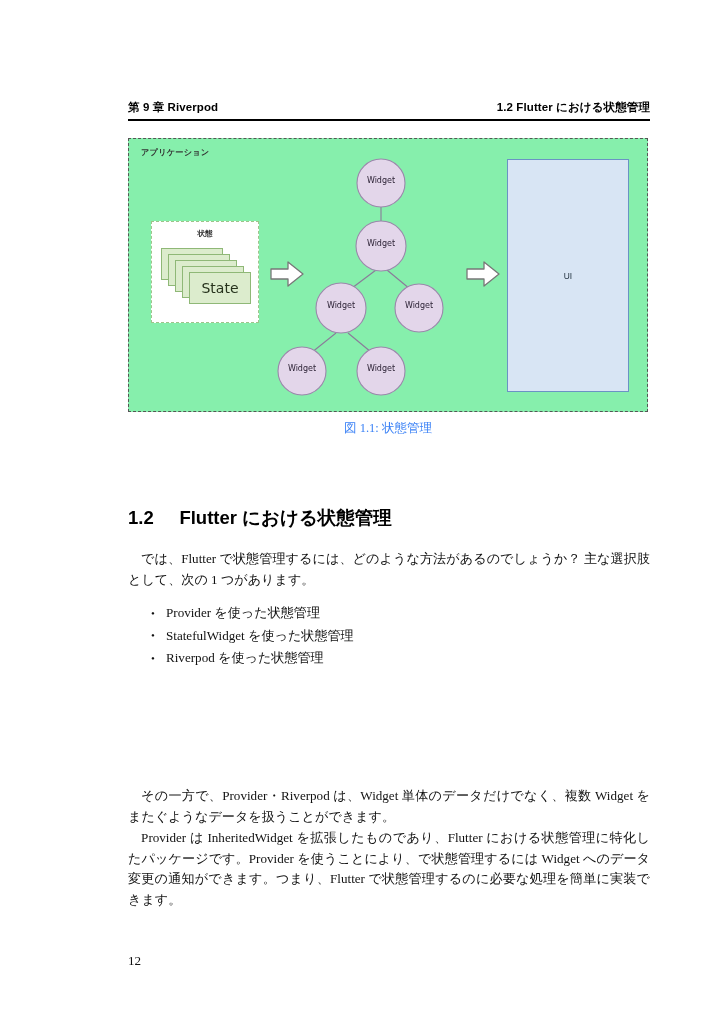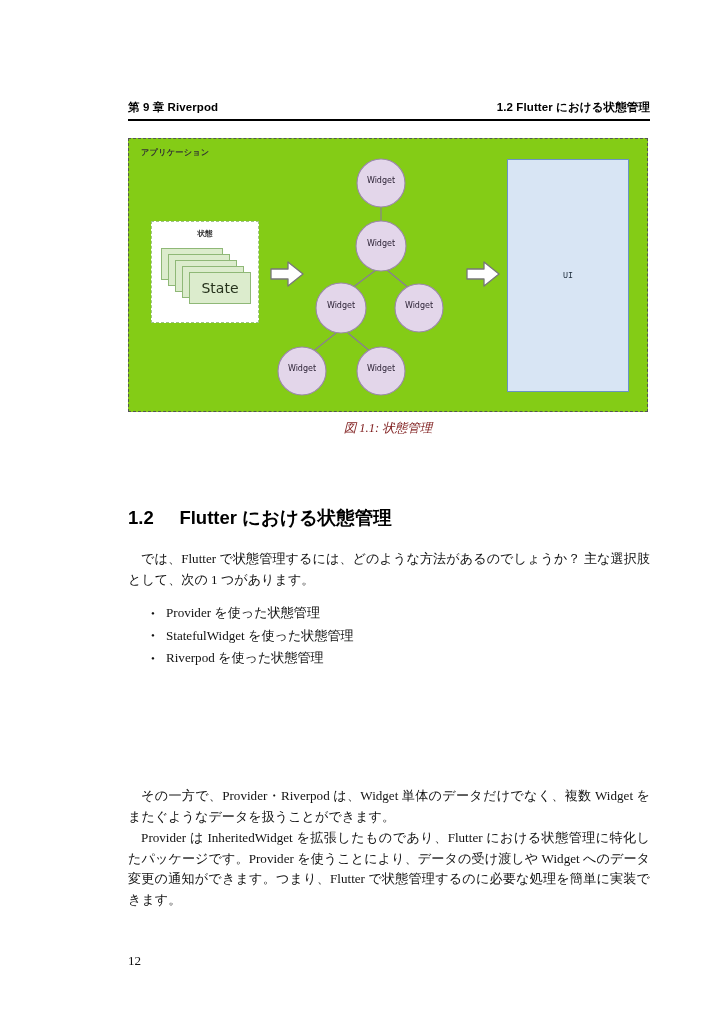--- a/index.html
+++ b/index.html
@@ -49,21 +49,21 @@
 
   
   .figure-box {
     position: absolute;
     left: 128px;
     top: 138px;
     width: 520px;
     height: 274px;
     border: 1.3px dashed #555555;
     box-sizing: border-box;
-    background: #84cc16;
+    background: #86efac;
   }
   .figure-label {
     position: absolute;
     left: 12px;
     top: 8px;
     font-family: "DejaVu Sans", "Liberation Sans", sans-serif;
     font-size: 8.2px;
     font-weight: bold;
     color: #333333;
     letter-spacing: 0.2px;
@@ -140,34 +140,33 @@
     border: 1.2px solid #6a93c4;
     box-sizing: border-box;
   }
   .ui-box-label {
     position: absolute;
     left: 0; top: 0;
     width: 100%; height: 100%;
     display: flex;
     align-items: center;
     justify-content: center;
-    font-family: Liberation Mono, monospace;
+    font-family: Liberation Sans, sans-serif;
     font-size: 8.4px;
     color: #22313f;
   }
 
   .fig-caption {
     position: absolute;
     left: 128px;
     top: 420px;
     width: 520px;
     text-align: center;
     font-size: 12.5px;
-    color: #7f1d1d;
-    font-style: italic;
+    color: #3b82f6;
   }
 
   
   .section-head {
     position: absolute;
     left: 128px;
     top: 505px;
     width: 522px;
     font-family: "Liberation Sans", "DejaVu Sans", sans-serif;
     font-weight: bold;
@@ -312,18 +311,18 @@
     <li>StatefulWidget を使った状態管理</li>
     <li>Riverpod を使った状態管理</li>
   </ul>
 
 
   <div class="body-block" style="top:786px;">
     <p>その一方で、Provider・Riverpod は、Widget 単体のデータだけでなく、複数 Widget をまたぐようなデータを扱うことができます。</p>
   </div>
 
   <div class="body-block" style="top:828px;">
-    <p>Provider は InheritedWidget を拡張したものであり、Flutter における状態管理に特化したパッケージです。Provider を使うことにより、データの受け渡しや Widget へのデータ変更の通知ができます。つまり、Flutter で状態管理するのに必要な処理を簡単に実装できます。</p>
+    <p>Provider は InheritedWidget を拡張したものであり、Flutter における状態管理に特化したパッケージです。Provider を使うことにより、で状態管理するには Widget へのデータ変更の通知ができます。つまり、Flutter で状態管理するのに必要な処理を簡単に実装できます。</p>
   </div>
 
   <div class="page-number">12</div>
 
 </div>
 
 </body></html>

